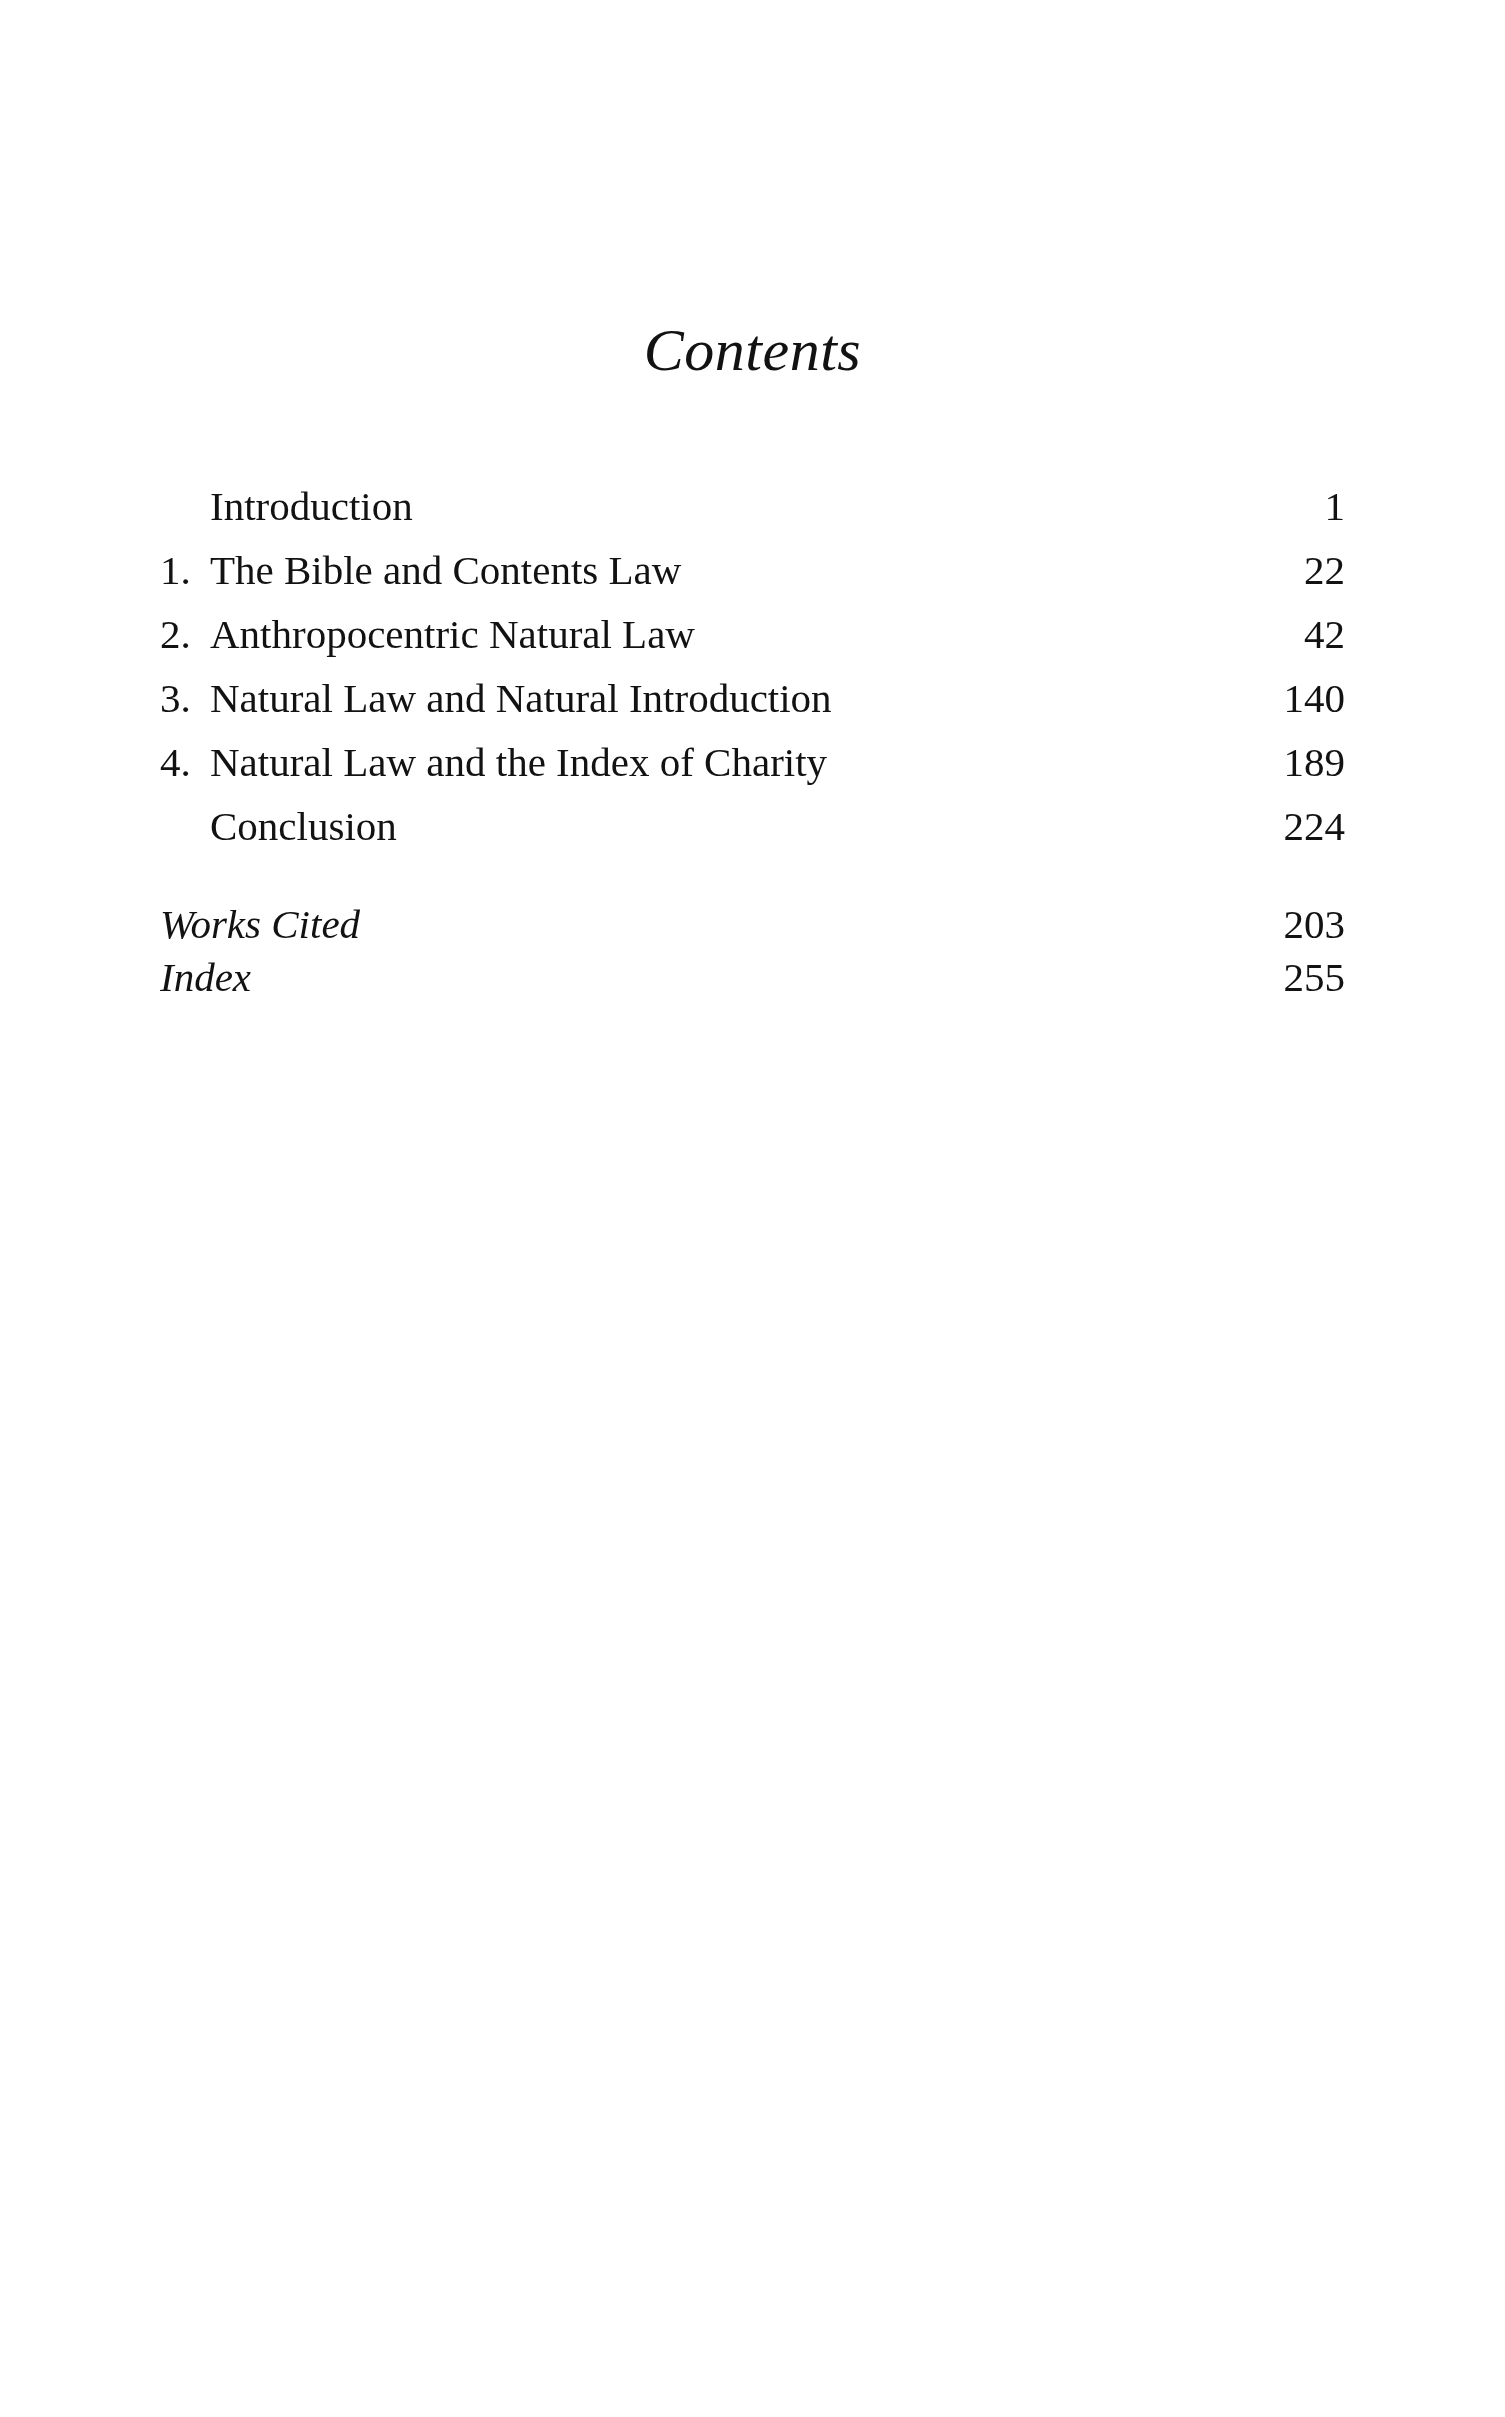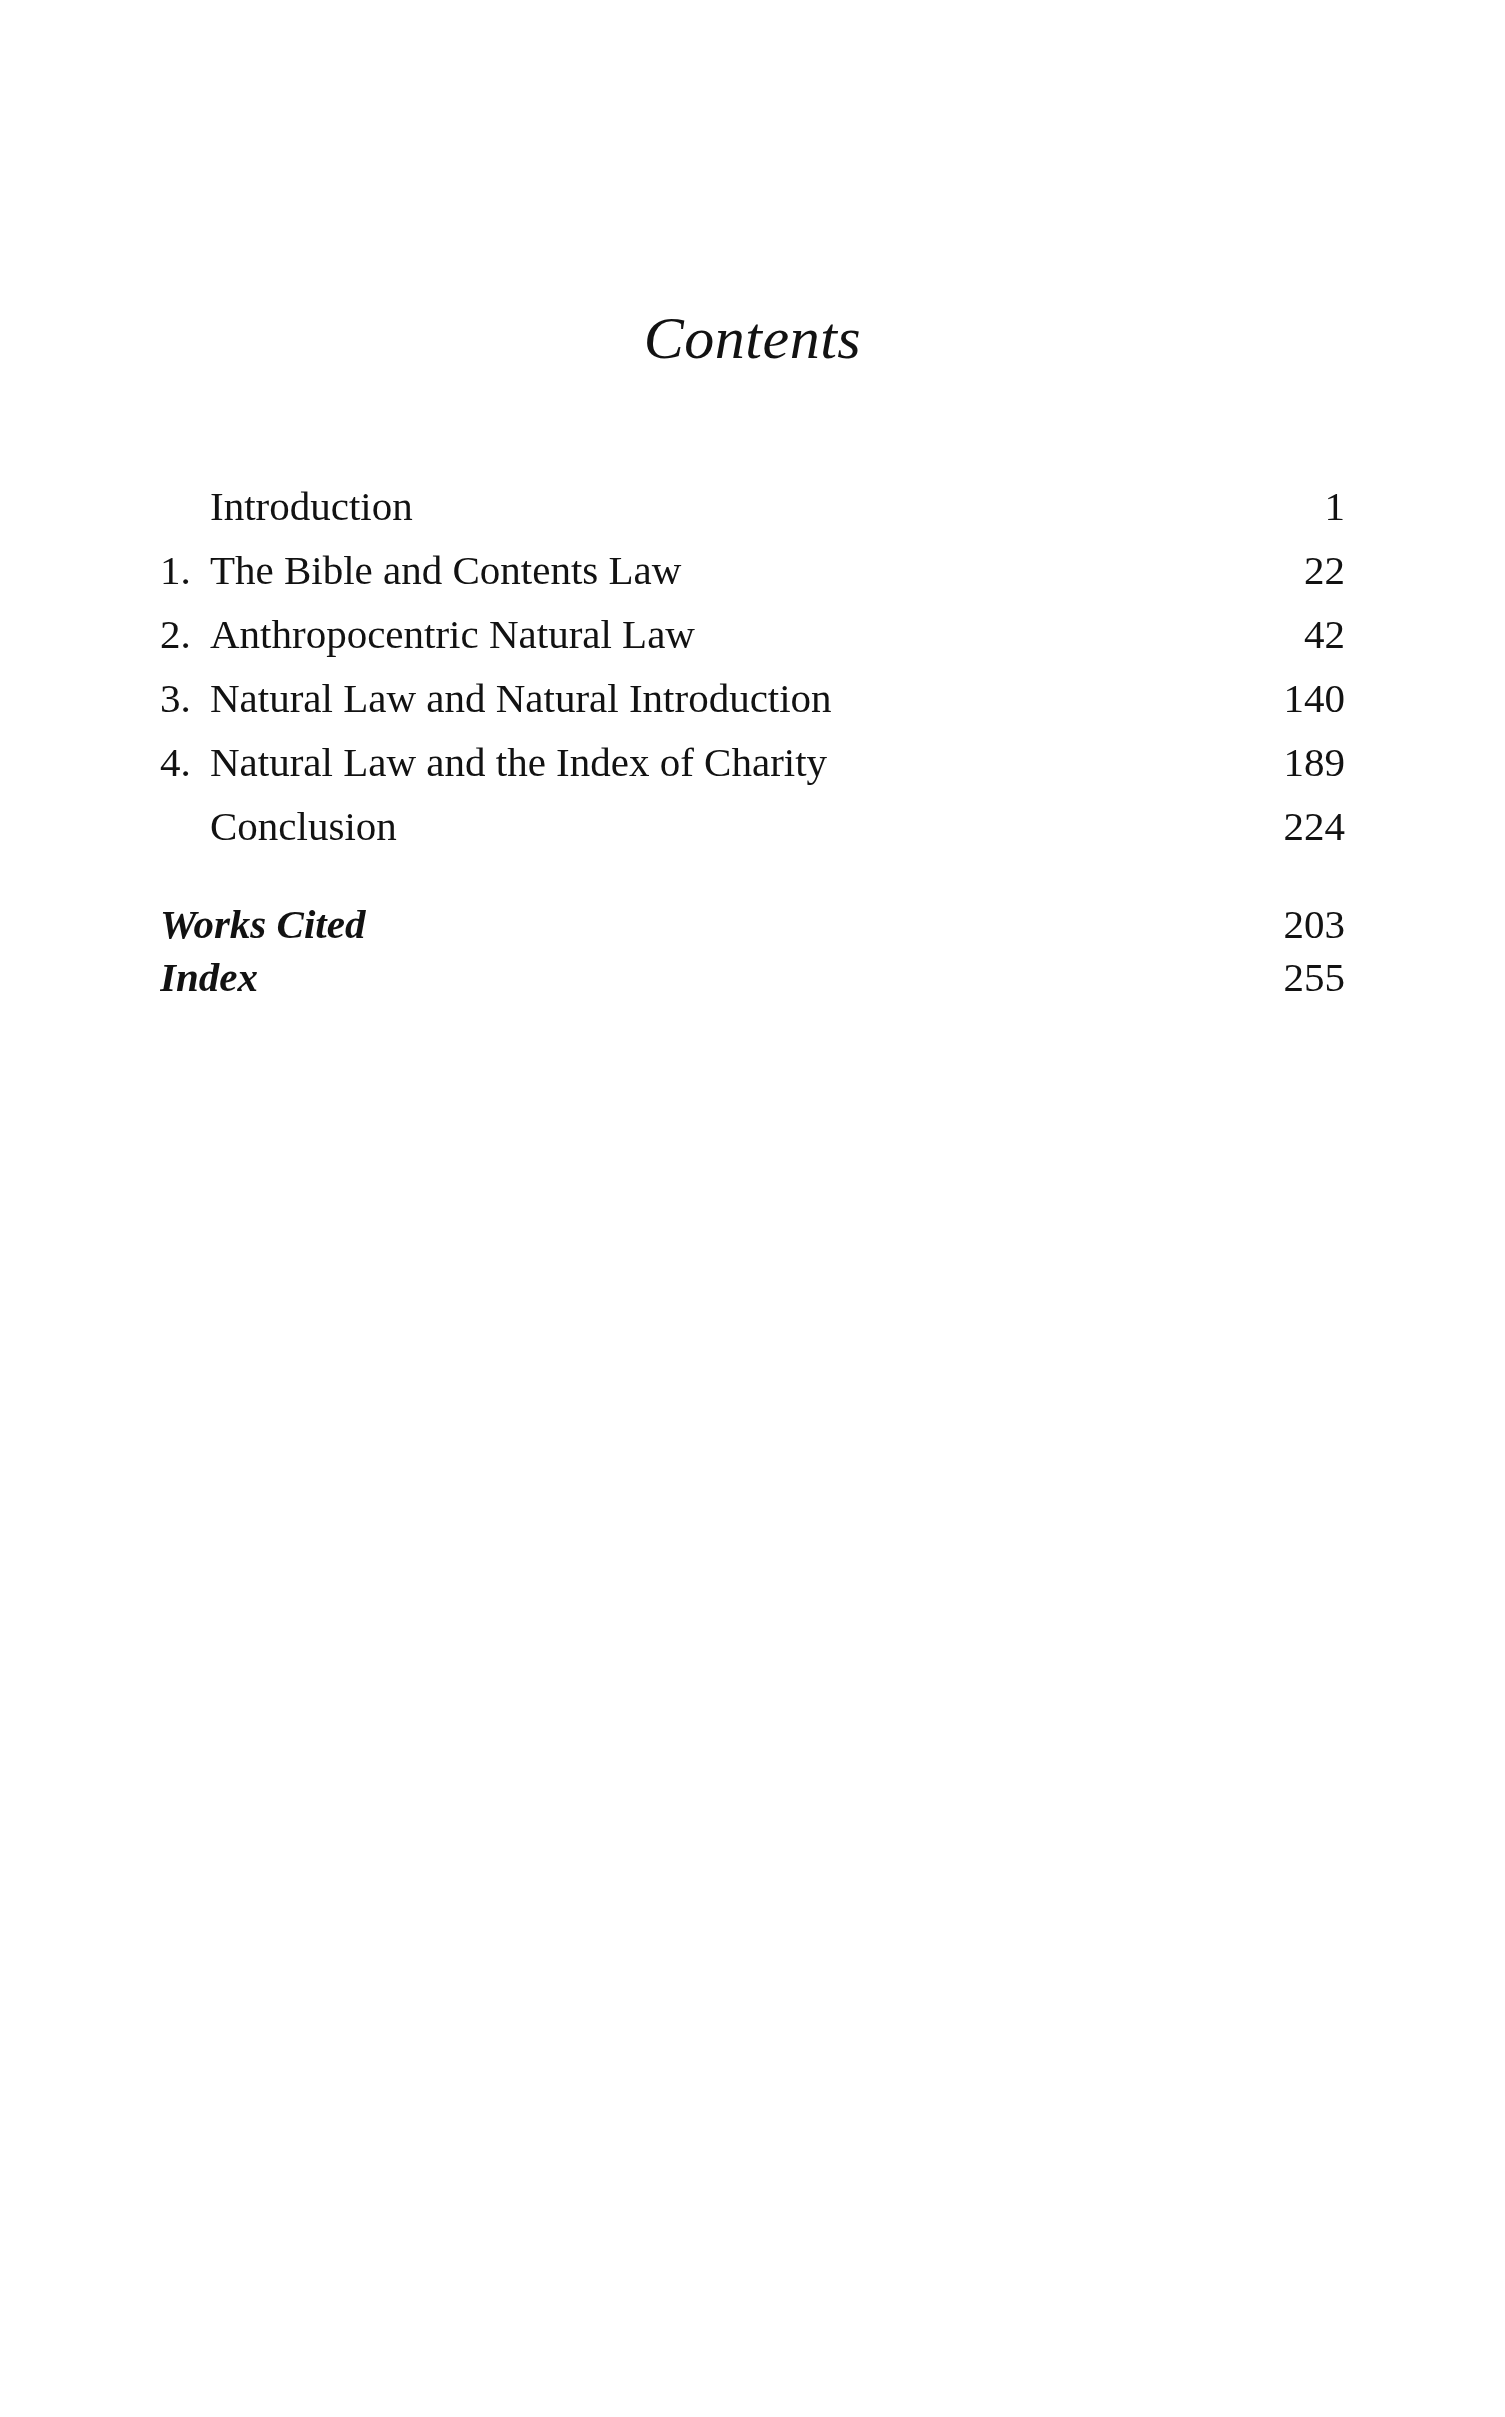--- a/index.html
+++ b/index.html
@@ -16,21 +16,21 @@
   }
   .page {
     position: relative;
     width: 1505px;
     height: 2417px;
     background: #ffffff;
     overflow: hidden;
   }
   .title {
     position: absolute;
-    top: 304px;
+    top: 316px;
     left: 0;
     width: 100%;
     text-align: center;
     font-style: italic;
     font-size: 60px;
     letter-spacing: 0.5px;
   }
   .toc {
     position: absolute;
     top: 474px;
@@ -58,21 +58,20 @@
     font-style: normal;
   }
   .backmatter {
     margin-top: 40px;
   }
   .backmatter .row {
     line-height: 53px;
   }
   .backmatter .label {
     font-style: italic;
-    font-weight: bold;
   }
 </style>
 </head>
 <body>
 
 <div class="page">
 
   <div class="title">Contents</div>
 
   <div class="toc">

